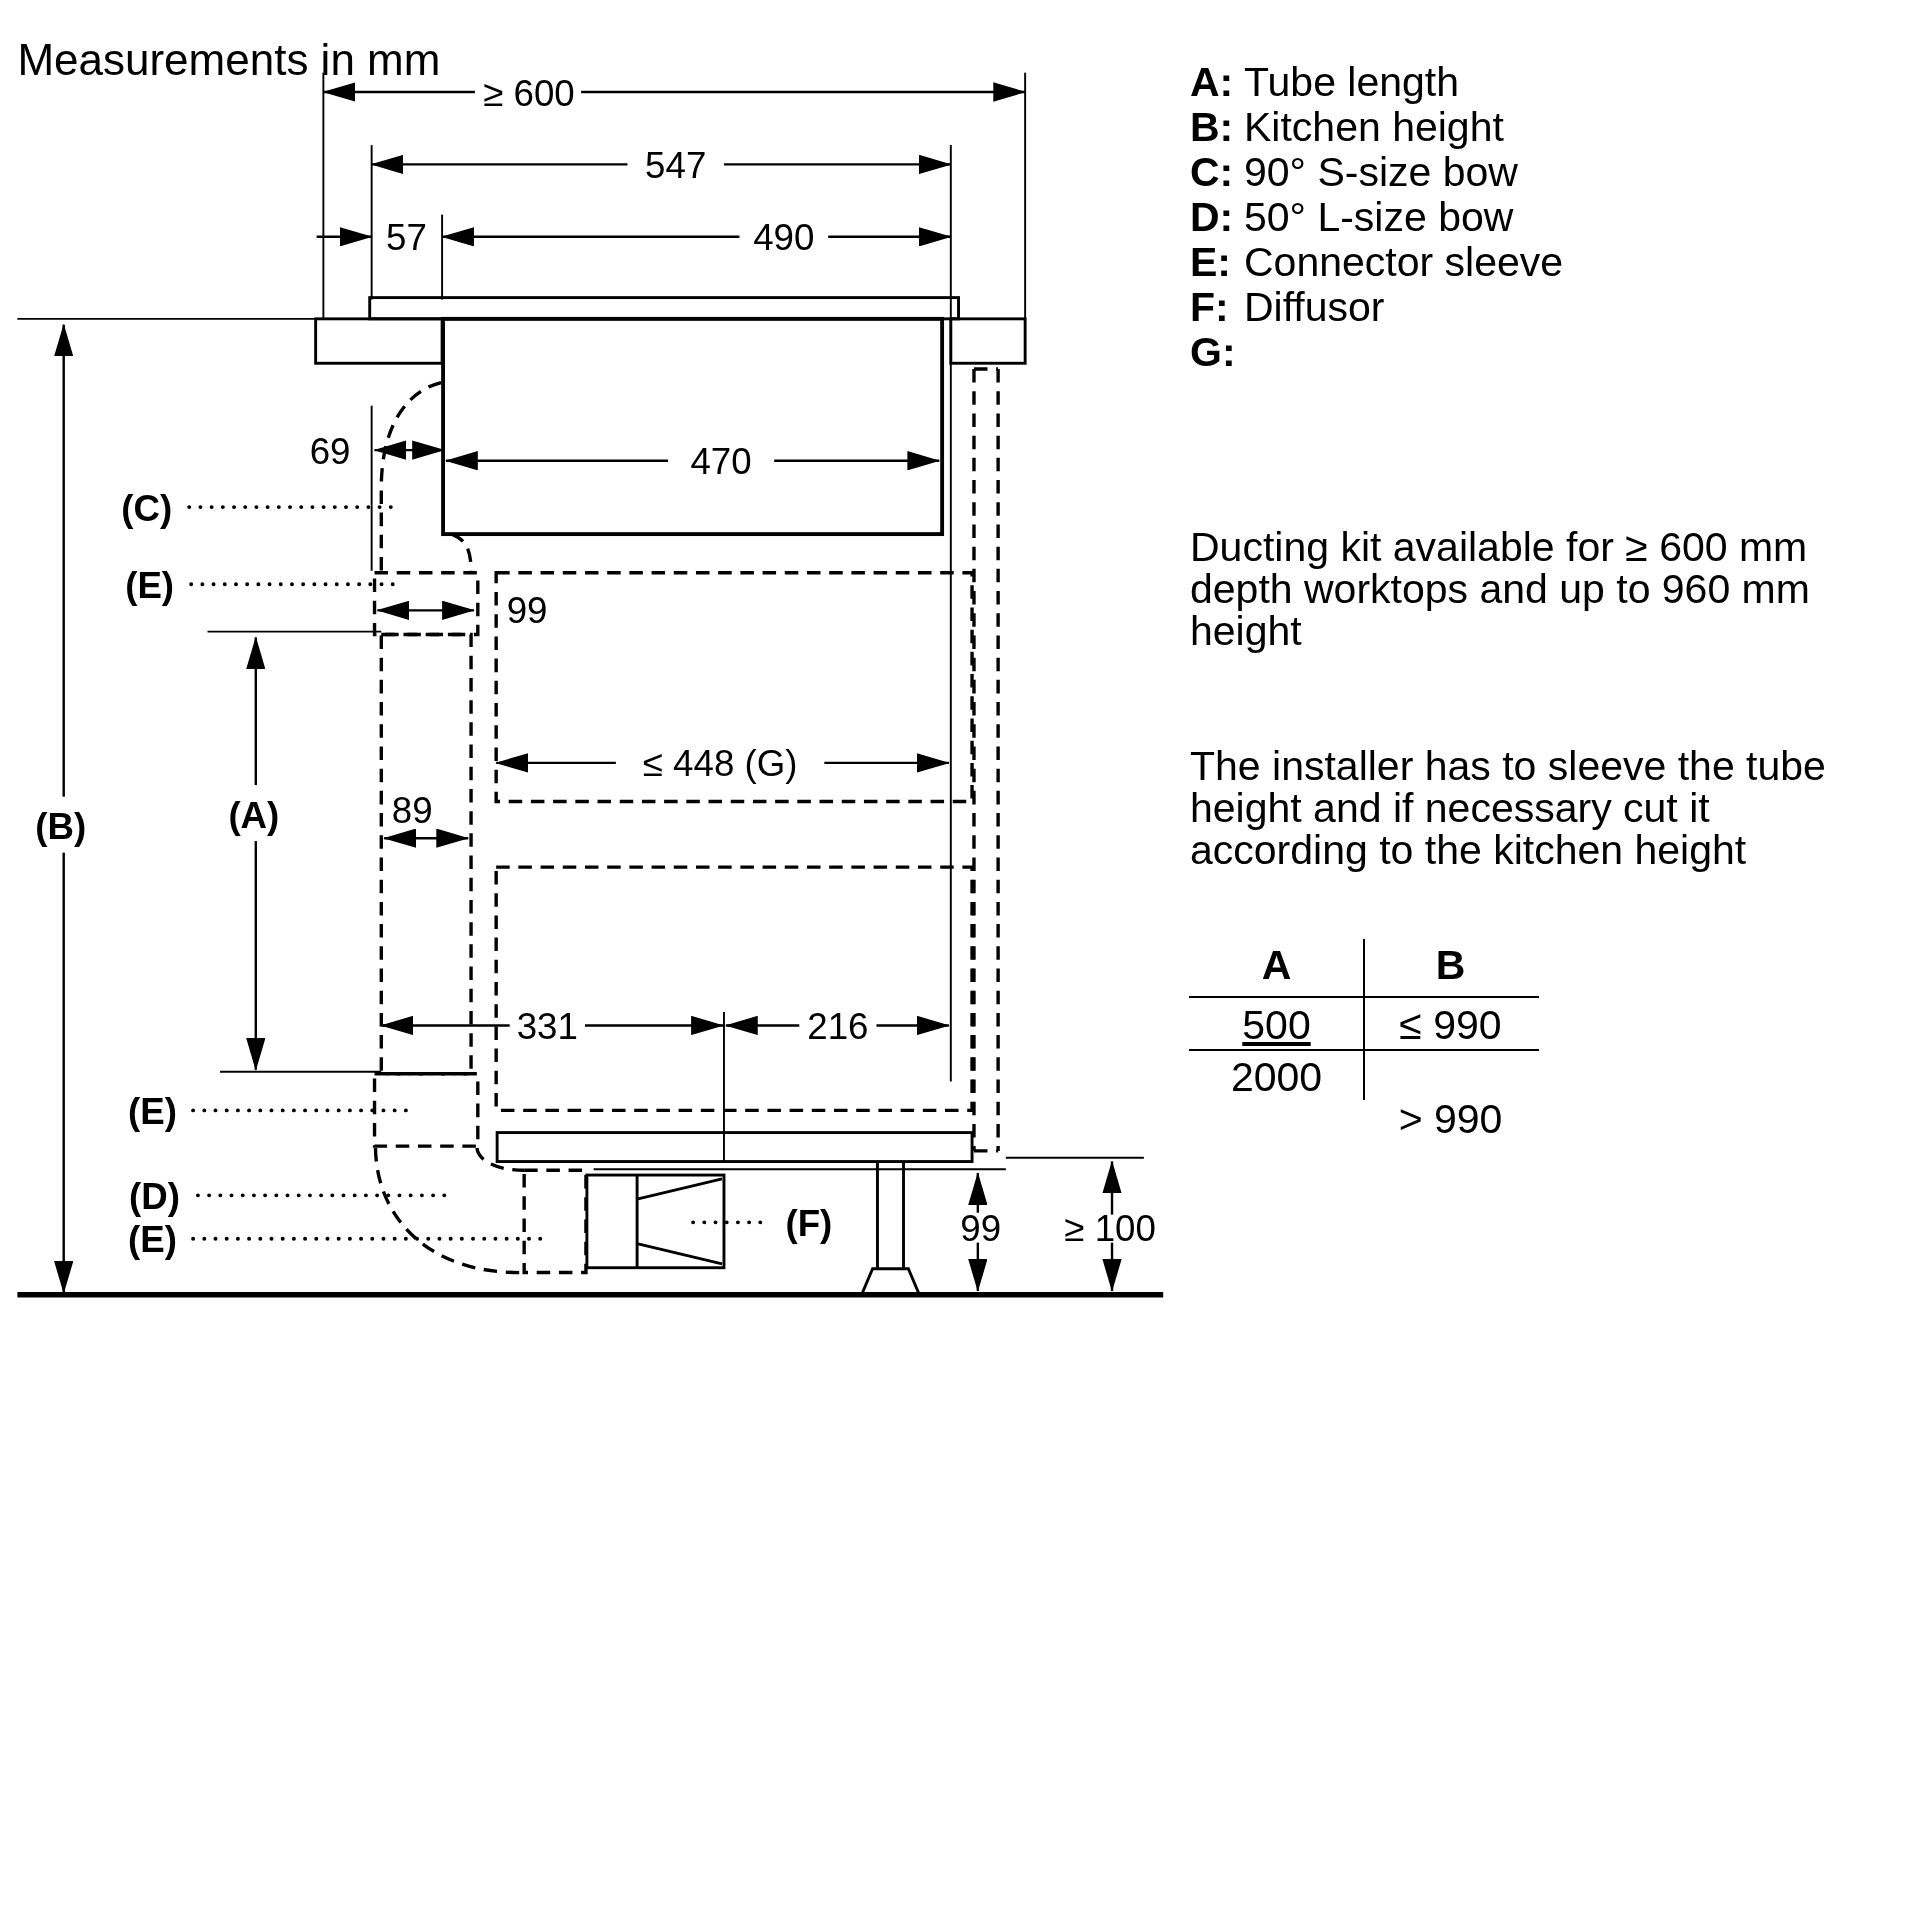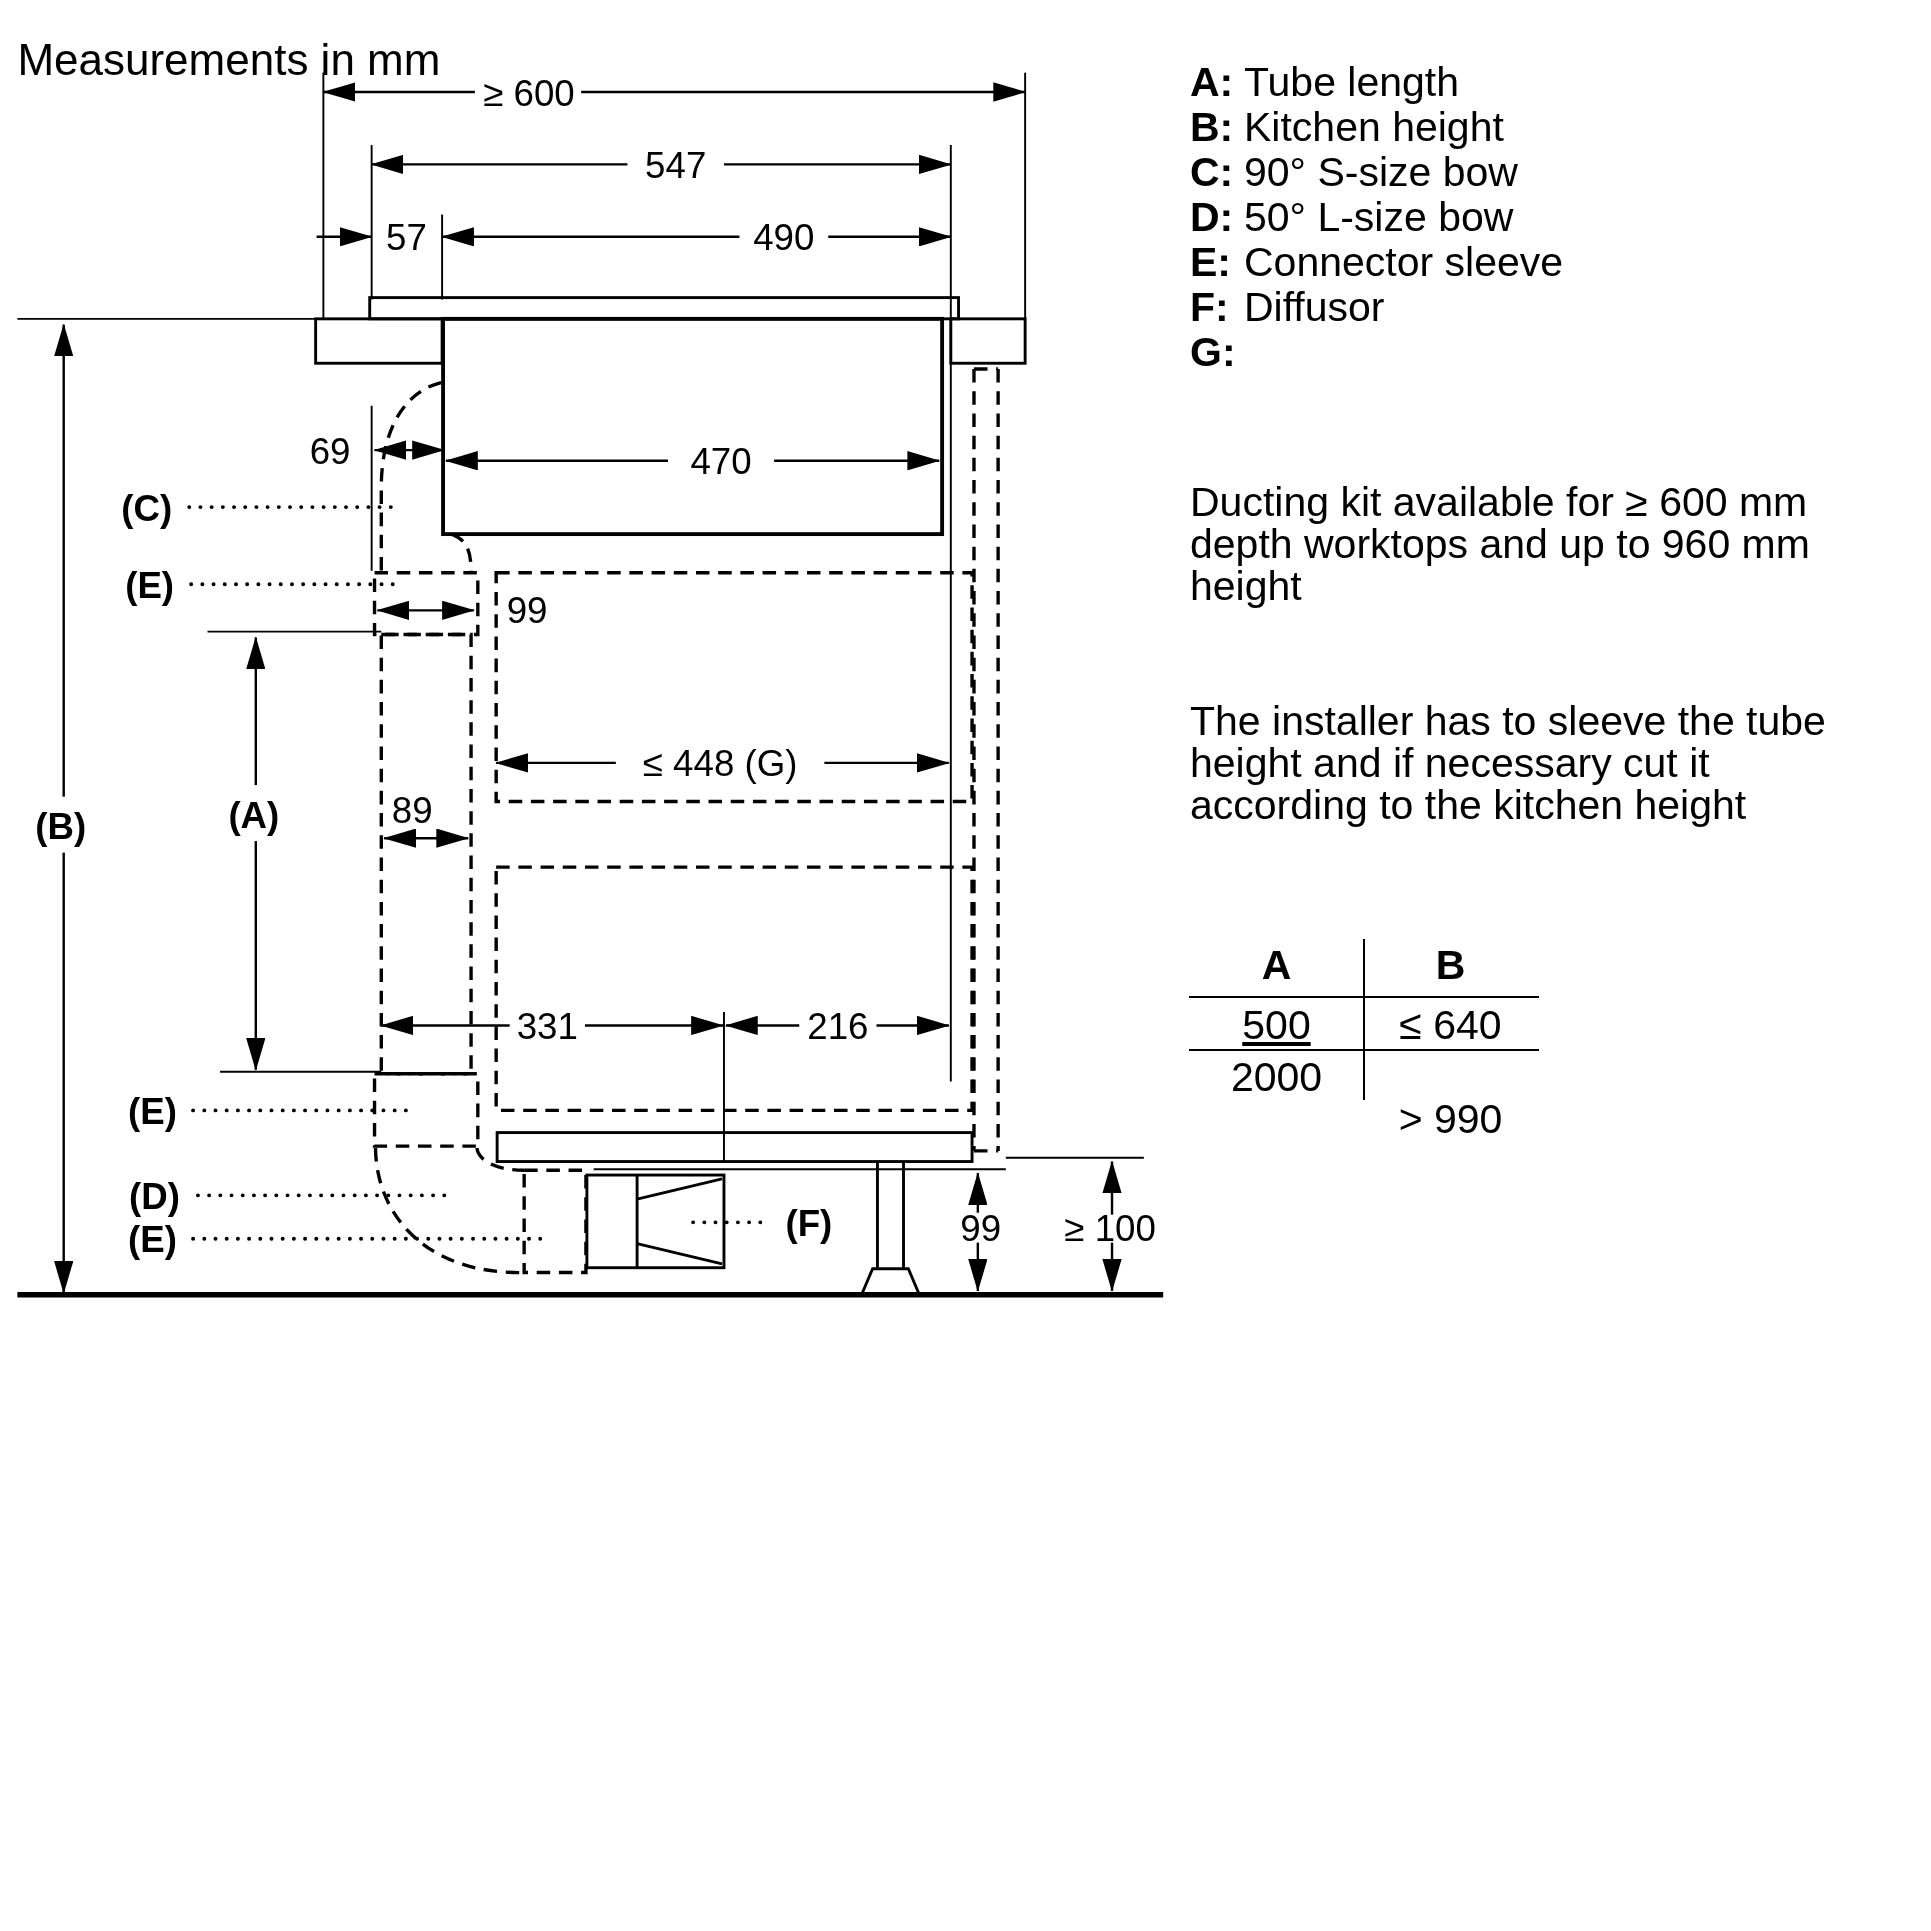--- a/index.html
+++ b/index.html
@@ -13,21 +13,21 @@
   .dln{stroke:#000;stroke-width:2.5;fill:none;}
   .sol{stroke:#000;stroke-width:3;fill:none;}
   .body-ln{stroke:#000;stroke-width:4;fill:none;}
   .dsh{stroke:#000;stroke-width:3.5;fill:none;stroke-dasharray:14 9;}
   .dot{stroke:#000;stroke-width:4;fill:none;stroke-dasharray:0.1 11.5;stroke-linecap:round;}
   .floor{stroke:#000;stroke-width:5.5;}
   
   .legend{position:absolute;left:1190px;top:60px;font-size:41px;line-height:45px;}
   .legend-row{display:flex;}
   .lkey{font-weight:bold;width:54px;flex:none;}
-  .note{position:absolute;left:1190px;font-size:41px;line-height:42px;white-space:nowrap;}
+  .note{position:absolute;left:1190px;font-size:41px;line-height:42px;white-space:nowrap;margin-top:45px;}
   .note1{top:481px;}
   .note2{top:700px;}
   .tbl-txt{position:absolute;font-size:41px;width:175px;text-align:center;}
   .tbl-hdr{font-weight:bold;}
   .tbl-line{position:absolute;background:#000;}
 </style>
 </head>
 <body>
 
 <div id="stage">
@@ -221,19 +221,19 @@
     <div>according to the kitchen height</div>
   </div>
 
   <div>
     <div class="tbl-txt tbl-hdr" style="left:1189px;top:942px;">A</div>
     <div class="tbl-txt tbl-hdr" style="left:1363px;top:942px;">B</div>
     <div class="tbl-line" style="left:1363px;top:939px;width:2.4px;height:161px;"></div>
     <div class="tbl-line" style="left:1189px;top:996px;width:350px;height:2.4px;"></div>
     <div class="tbl-line" style="left:1189px;top:1049px;width:350px;height:2.4px;"></div>
     <div class="tbl-txt" style="left:1189px;top:1002px;text-decoration:underline;">500</div>
-    <div class="tbl-txt" style="left:1363px;top:1002px;">≤ 640</div>
+    <div class="tbl-txt" style="left:1363px;top:1002px;">≤ 990</div>
     <div class="tbl-txt" style="left:1189px;top:1054px;">2000</div>
     <div class="tbl-txt" style="left:1363px;top:1096px;">&gt; 990</div>
   </div>
 
 </div>
 
 
 </body></html>

